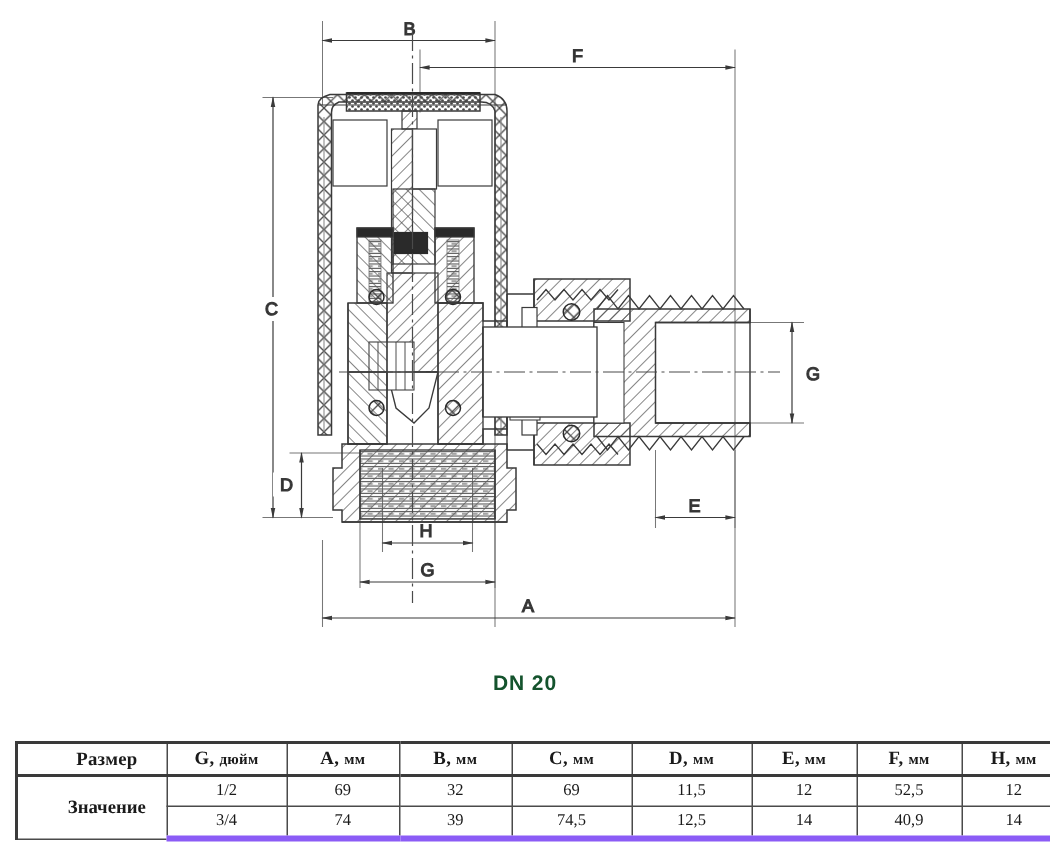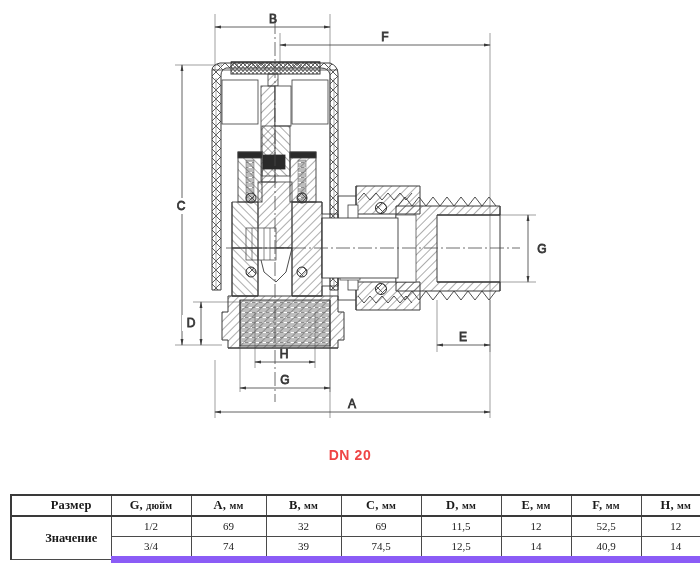--- a/index.html
+++ b/index.html
@@ -24,21 +24,21 @@
   #dn-label {
     position: absolute;
     left: 0;
     top: 447px;
     width: 700px;
     text-align: center;
     font-family: "Liberation Sans", sans-serif;
     font-weight: bold;
     font-size: 14px;
     letter-spacing: 0.6px;
-    color: #ef4444;
+    color: #14532d;
   }
   #spec-table-wrap {
     position: absolute;
     left: 10px;
     top: 494px;
     width: 680px;
   }
   table.spec {
     border-collapse: collapse;
     width: 680px;
@@ -64,21 +64,21 @@
     font-weight: bold;
   }
   table.spec td.rowlabel {
     font-weight: bold;
     font-size: 12.5px;
     text-align: center;
   }
   table.spec .outer-l { border-left: 2px solid #3a3a3a; padding-left: 20px; }
   table.spec .outer-r { border-right: 2px solid #3a3a3a; }
   table.spec tr.hdr th { border-top: 2px solid #3a3a3a; border-bottom: 2px solid #3a3a3a; }
-  table.spec tr.last td { border-bottom: 7px solid #8b5cf6; }
+  table.spec tr.last td { border-bottom: 4px solid #8b5cf6; }
   .dim-label {
     font-family: "Liberation Sans", sans-serif;
     font-size: 12px;
     fill: #2b2b2b;
   }
 </style>
 </head>
 <body>
 
 <div id="drawing-area">

